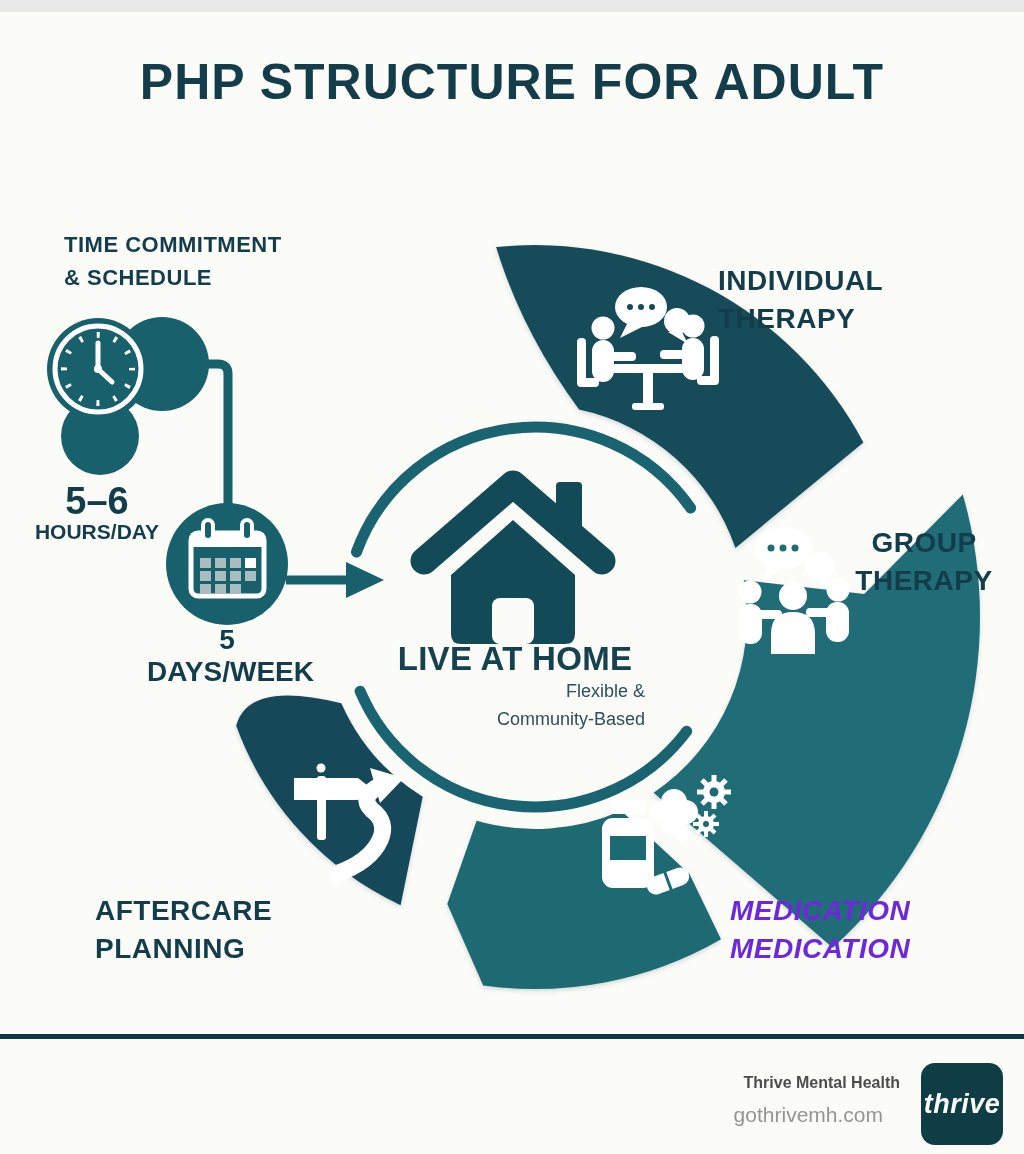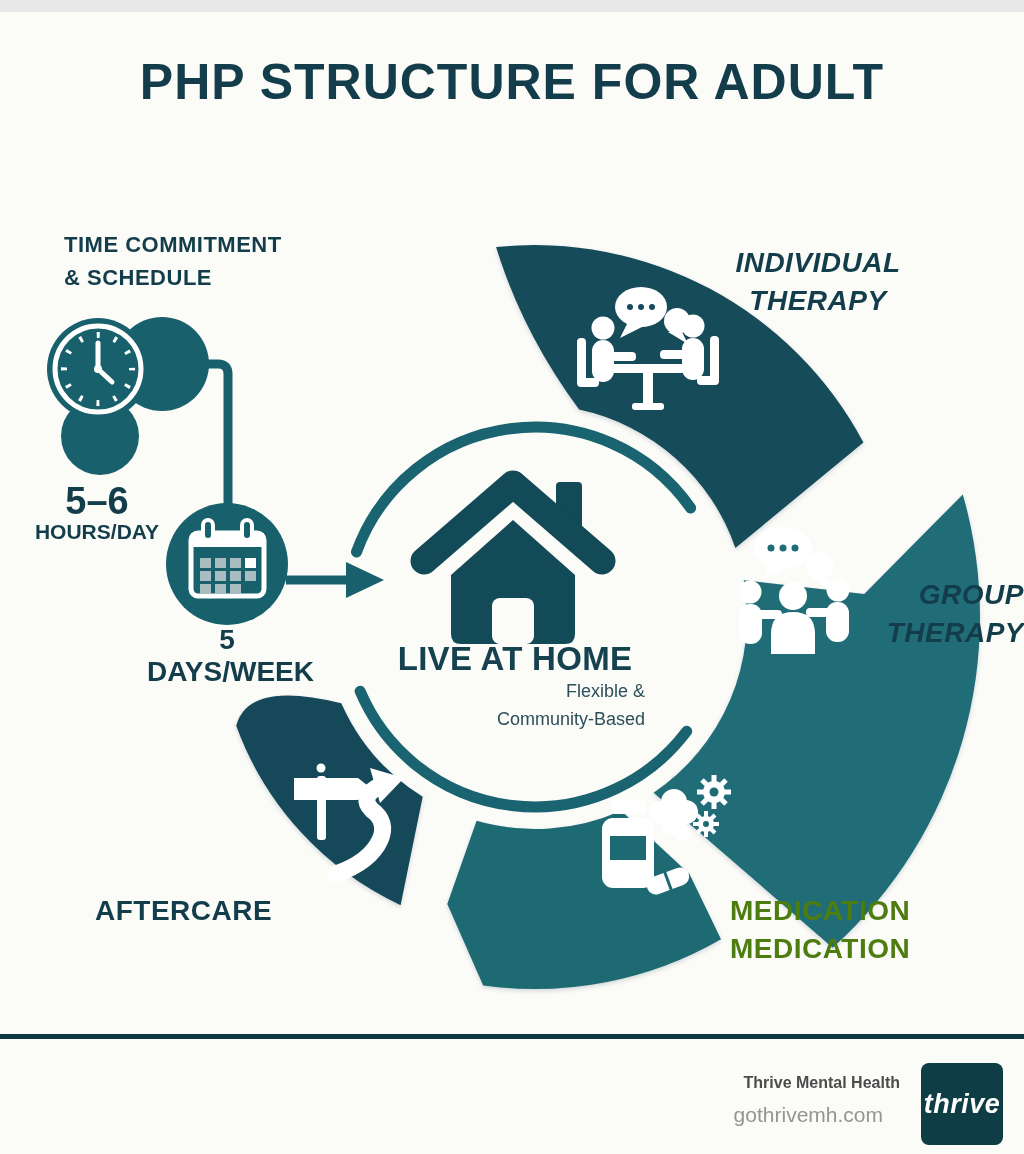--- a/index.html
+++ b/index.html
@@ -15,31 +15,31 @@
     font-size:50px;line-height:52px;font-weight:800;letter-spacing:1px;
   }
   .sched-heading{
     left:64px;top:216px;font-size:22px;line-height:33px;font-weight:800;letter-spacing:.5px;
   }
   .hours-value{left:35px;top:468px;width:124px;text-align:center;font-size:38px;font-weight:800;}
   .hours-label{left:17px;top:508px;width:160px;text-align:center;font-size:21px;font-weight:800;}
   .days-label{left:147px;top:612px;width:160px;text-align:center;font-size:28px;font-weight:800;}
   .seg-label{font-size:28px;line-height:38px;font-weight:800;letter-spacing:.5px;}
   .seg-label span{display:block;}
-  .lbl-individual{left:718px;top:232px;width:200px;text-align:center;font-style:italic;}
-  .lbl-group{left:824px;top:564px;width:200px;text-align:right;font-style:italic;}
+  .lbl-individual{left:718px;top:250px;width:200px;}
+  .lbl-group{left:824px;top:512px;width:200px;text-align:center;}
   .lbl-medication{left:730px;top:880px;width:260px;text-align:left;}
   .lbl-aftercare{left:95px;top:880px;width:200px;text-align:left;}
   .center-title{left:385px;top:628px;width:260px;text-align:center;font-size:33px;font-weight:800;color:#16424f;letter-spacing:.3px;}
   .center-sub{left:385px;width:260px;text-align:right;font-size:18px;line-height:30px;font-weight:500;color:#2d4f59;}
   .sub1{top:664px;} .sub2{top:692px;}
   .footer-name{left:560px;top:1062px;width:340px;text-align:right;font-size:16px;font-weight:700;color:#4c4c4c;}
   .footer-site{left:543px;top:1091px;width:340px;text-align:right;font-size:21px;color:#949494;}
   .logo-box{
-    position:absolute;left:921px;top:1051px;width:82px;height:82px;border-radius:8px;
+    position:absolute;left:921px;top:1051px;width:82px;height:82px;border-radius:14px;
     display:flex;align-items:center;justify-content:center;
   }
   .logo-text{color:#fff;font-size:27px;font-weight:700;font-style:italic;letter-spacing:.5px;}
 </style>
 </head>
 <body>
 
 <div id="canvas">
 
   <svg id="diagram-svg" width="1024" height="1154" viewBox="0 0 1024 1154">
@@ -202,26 +202,27 @@
   <div class="txt days-label" style="color: rgb(19, 61, 75);">5 DAYS/WEEK</div>
 
   <div class="txt seg-label lbl-individual" style="color: rgb(19, 61, 75);">
     <span>INDIVIDUAL</span>
     <span>THERAPY</span>
   </div>
   <div class="txt seg-label lbl-group" style="color: rgb(19, 61, 75);">
     <span>GROUP</span>
     <span>THERAPY</span>
   </div>
-  <div class="txt seg-label lbl-medication" style="color: #4d7c0f;">
+  <div class="txt seg-label lbl-medication" style="color: #6d28d9; font-style: italic;">
     <span>MEDICATION</span>
     <span>MEDICATION</span>
   </div>
   <div class="txt seg-label lbl-aftercare" style="color: rgb(19, 61, 75);">
     <span>AFTERCARE</span>
+    <span>PLANNING</span>
   </div>
 
   <div class="txt center-title">LIVE AT HOME</div>
   <div class="txt center-sub sub1">Flexible &amp;</div>
   <div class="txt center-sub sub2">Community-Based</div>
 
   <div class="txt footer-name">Thrive Mental Health</div>
   <div class="txt footer-site">gothrivemh.com</div>
   <div class="logo-box" style="background: rgb(14, 61, 70);">
     <span class="logo-text">thrive</span>

